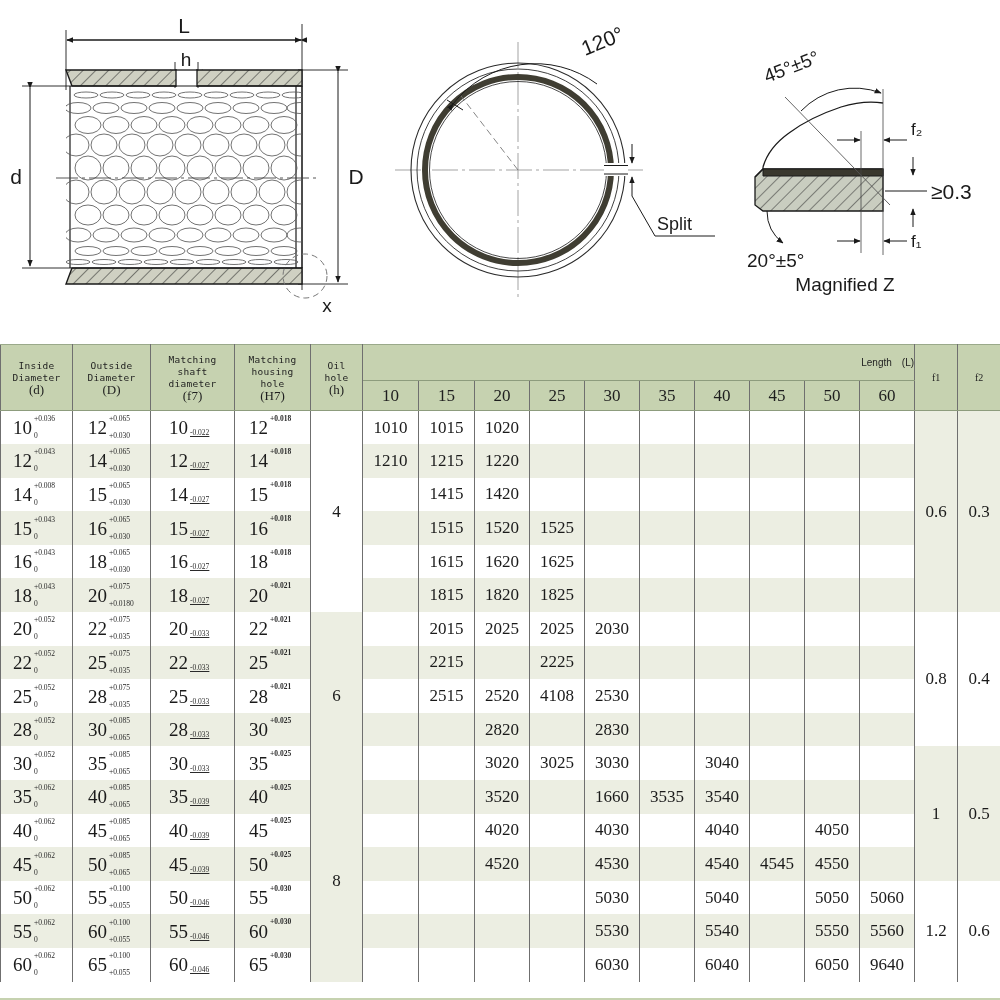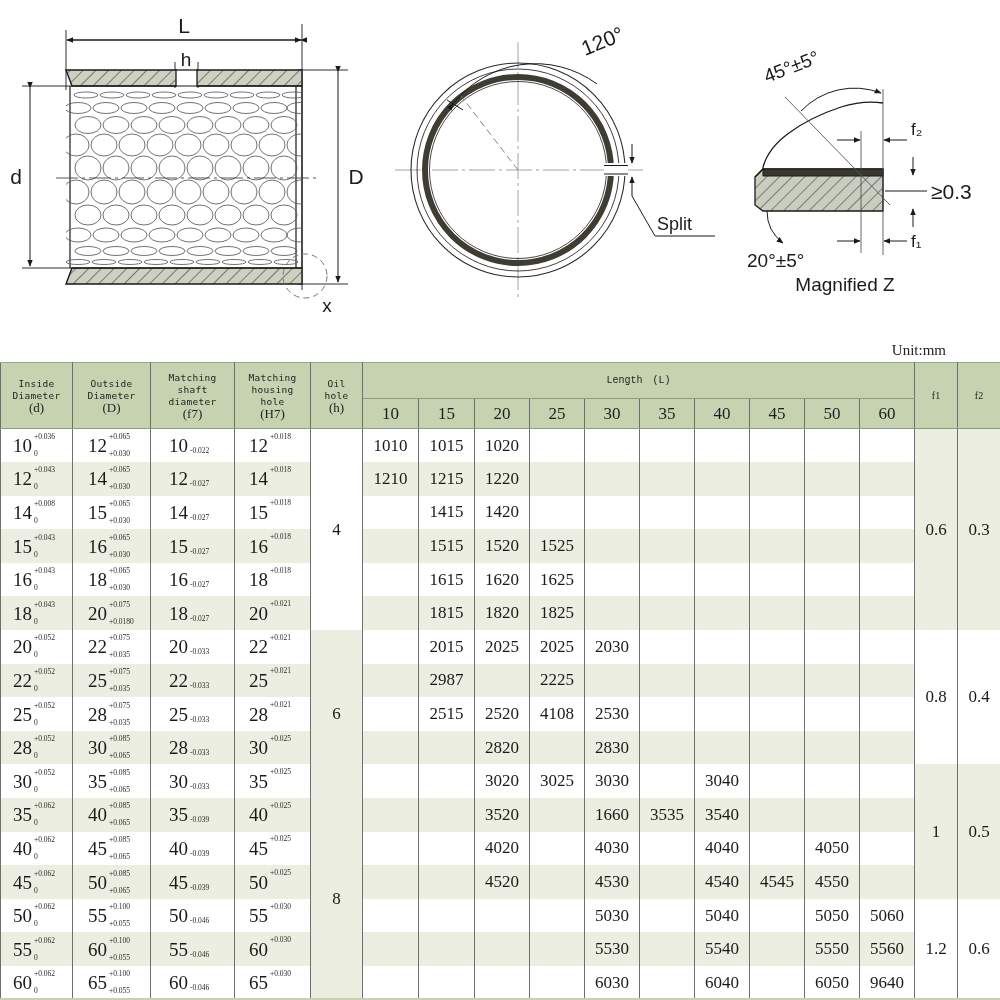--- a/index.html
+++ b/index.html
@@ -16,21 +16,21 @@
   #drawings { position:relative; width:1000px; height:340px; }
   .dwg { position:absolute; }
 
   
   #spec-wrap { position:relative; width:964px; height:660px; }
   #unit-label {
     position:absolute; right:18px; top:2px;
     font-family:"Liberation Serif", serif; font-size:15px; color:#222;
   }
   table.spec {
-    position:absolute; top:22px; left:0;
+    position:absolute; top:4px; left:0;
     width:1000px;
     border-collapse:collapse;
     table-layout:fixed;
     font-family:"Liberation Serif", serif;
   }
   table.spec td, table.spec th {
     border-left:1px solid #6f6f6f;
     border-right:1px solid #6f6f6f;
     padding:0;
     text-align:center;
@@ -44,23 +44,24 @@
     border-bottom:1px solid #8d9c7d;
   }
   thead th.hsmall {
     font-family:"DejaVu Sans Mono", monospace;
     font-size:9.5px;
     line-height:12px;
     letter-spacing:0.3px;
   }
   thead th.hsmall .big { font-family:"Liberation Serif", serif; font-size:13px; letter-spacing:0; }
   thead th.lenhdr {
-    font-family:Liberation Mono, monospace;
+    font-family:Liberation Sans, sans-serif;
     font-size:10px; height:36px;
     border-bottom:1px solid #8d9c7d;
+    text-align:right;
   }
   thead th.lennum {
     font-family:"Liberation Serif", serif;
     font-size:17px; height:30px;
   }
   thead th.fcol { font-family:"Liberation Serif", serif; font-size:10px; }
 
   tbody tr { height:33.6px; }
   tbody td { font-size:17px; }
   tbody tr.alt td { background:#eceee2; }
@@ -68,22 +69,22 @@
   
   .dimcell { display:flex; align-items:center; justify-content:center; gap:2px; height:100%; }
   .dimcell .base { font-family:"Liberation Serif", serif; font-size:19px; line-height:19px; }
   .dimcell .tols {
     display:flex; flex-direction:column; justify-content:center;
     font-size:7.5px; line-height:10px;
     font-family:"Liberation Serif", serif;
     color:#2a2a2a; text-align:left; min-width:26px;
   }
   .dimcell .tols .up { margin-bottom:7px; }
-  .dimcell.lower-only .tols { justify-content:flex-end; padding-top:11px; }
-  .dimcell.upper-only .tols { justify-content:flex-end; padding-bottom:11px; }
+  .dimcell.lower-only .tols { justify-content:flex-end; padding-top:11px;text-decoration:underline; }
+  .dimcell.upper-only .tols { justify-content:flex-end; padding-bottom:11px;font-weight:bold; }
 
   td.merged { font-size:17px; background:#ffffff; }
   td.merged.tint { background:#eceee2; }
   .tbl-bottom-rule { position:absolute; left:0; top:658px; width:1000px; height:2px; background:#c6d2b0; }
 </style>
 </head>
 <body>
 
 <div id="drawings">
 
@@ -787,21 +788,21 @@
           </td>
           <td>
             <div class="dimcell upper-only">
               <span class="base">25</span>
               <span class="tols">
                 <span class="up">+0.021</span>
               </span>
             </div>
           </td>
           <td></td>
-          <td>2987</td>
+          <td>2215</td>
           <td></td>
           <td>2225</td>
           <td></td>
           <td></td>
           <td></td>
           <td></td>
           <td></td>
           <td></td>
         </tr>
         <tr>

